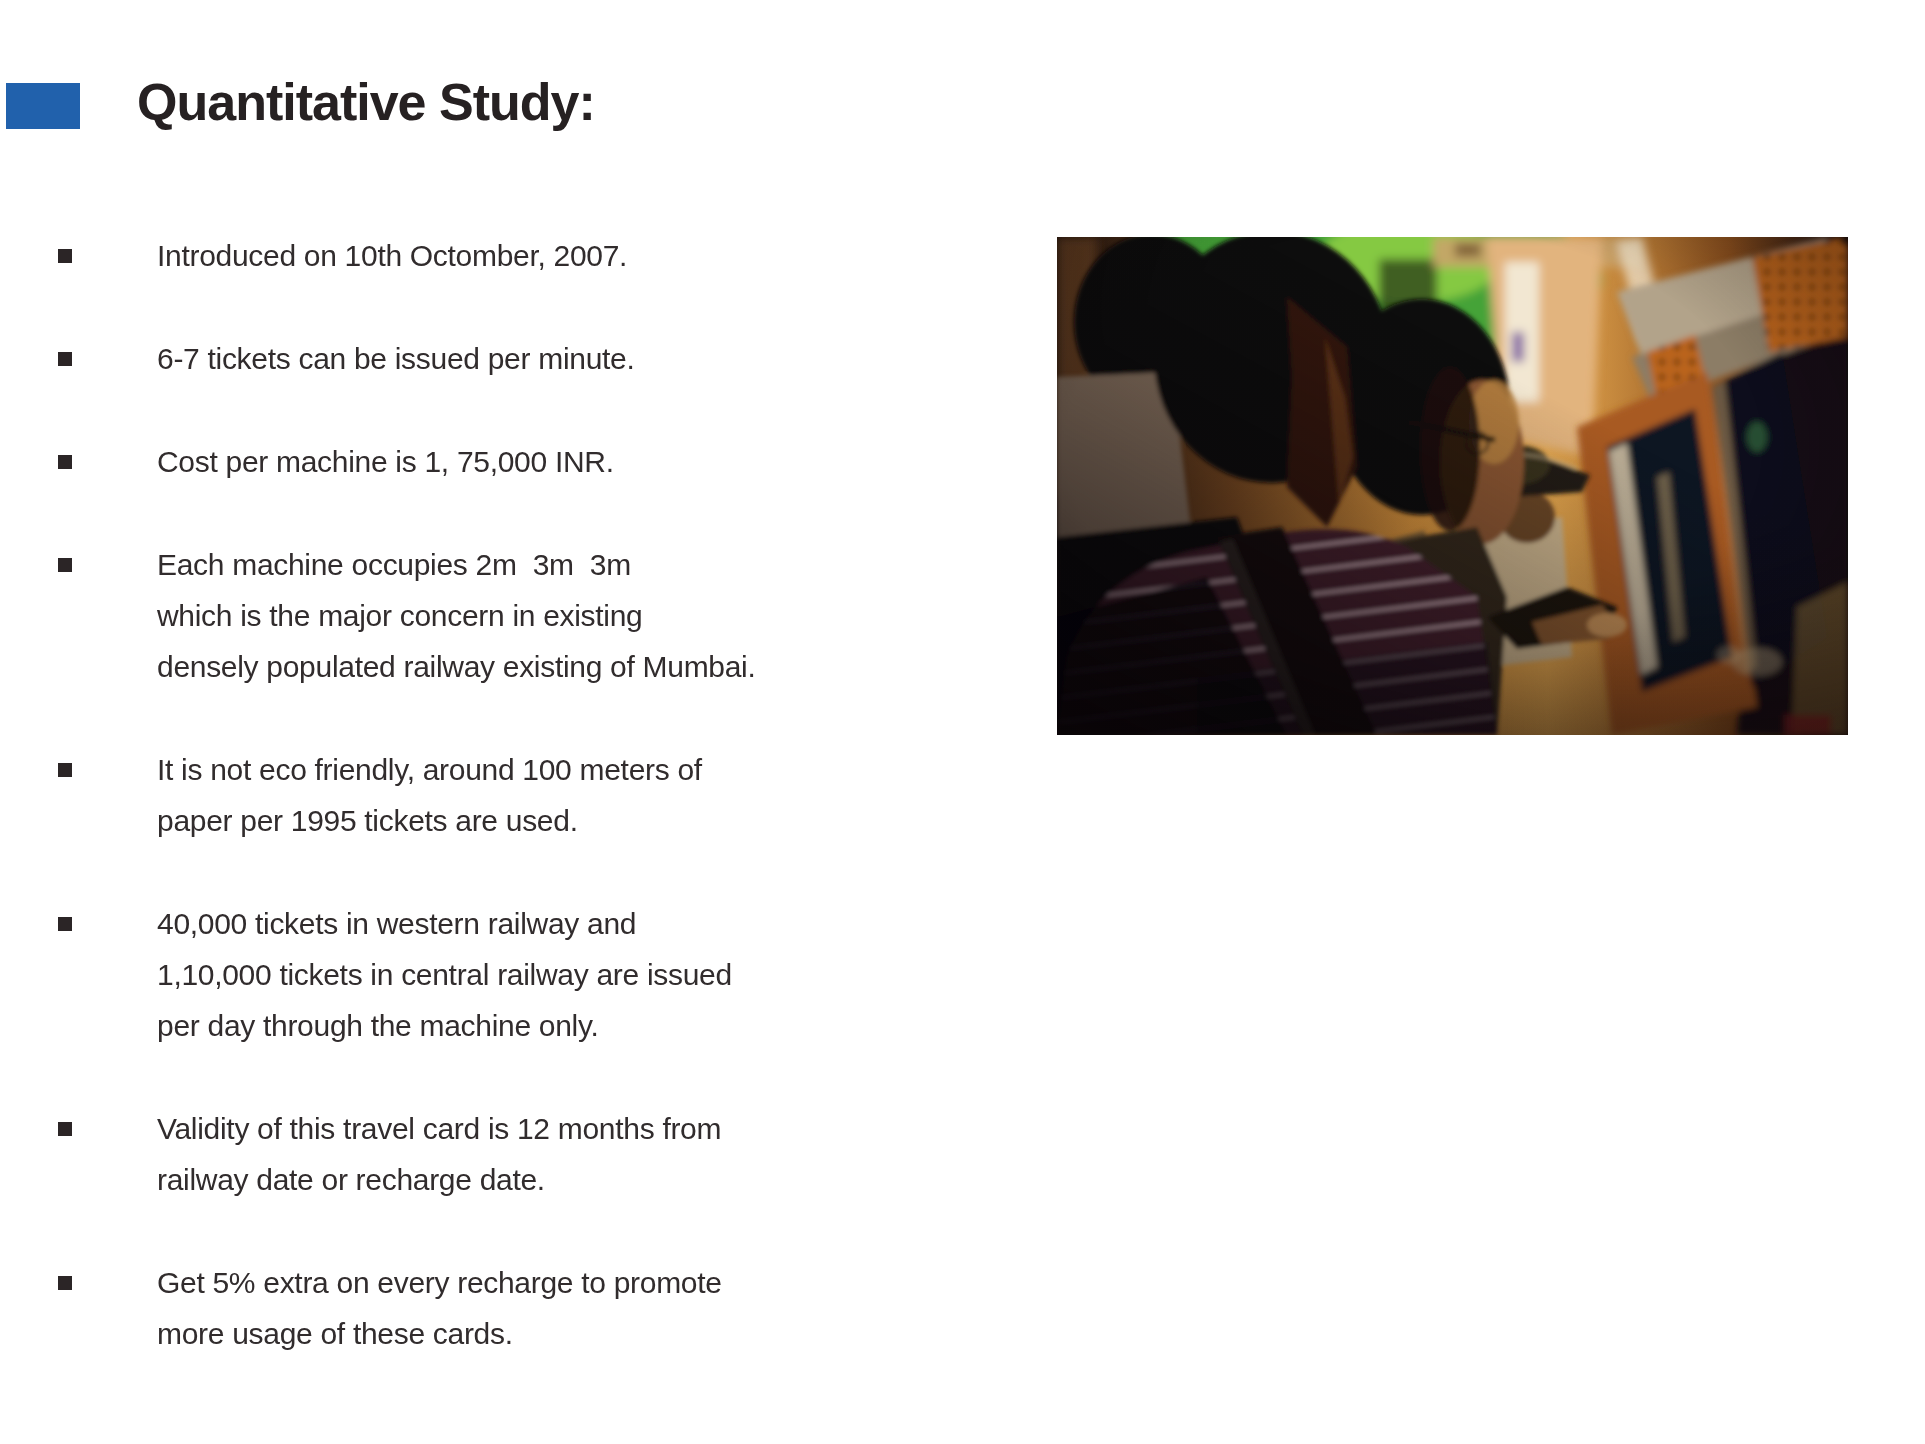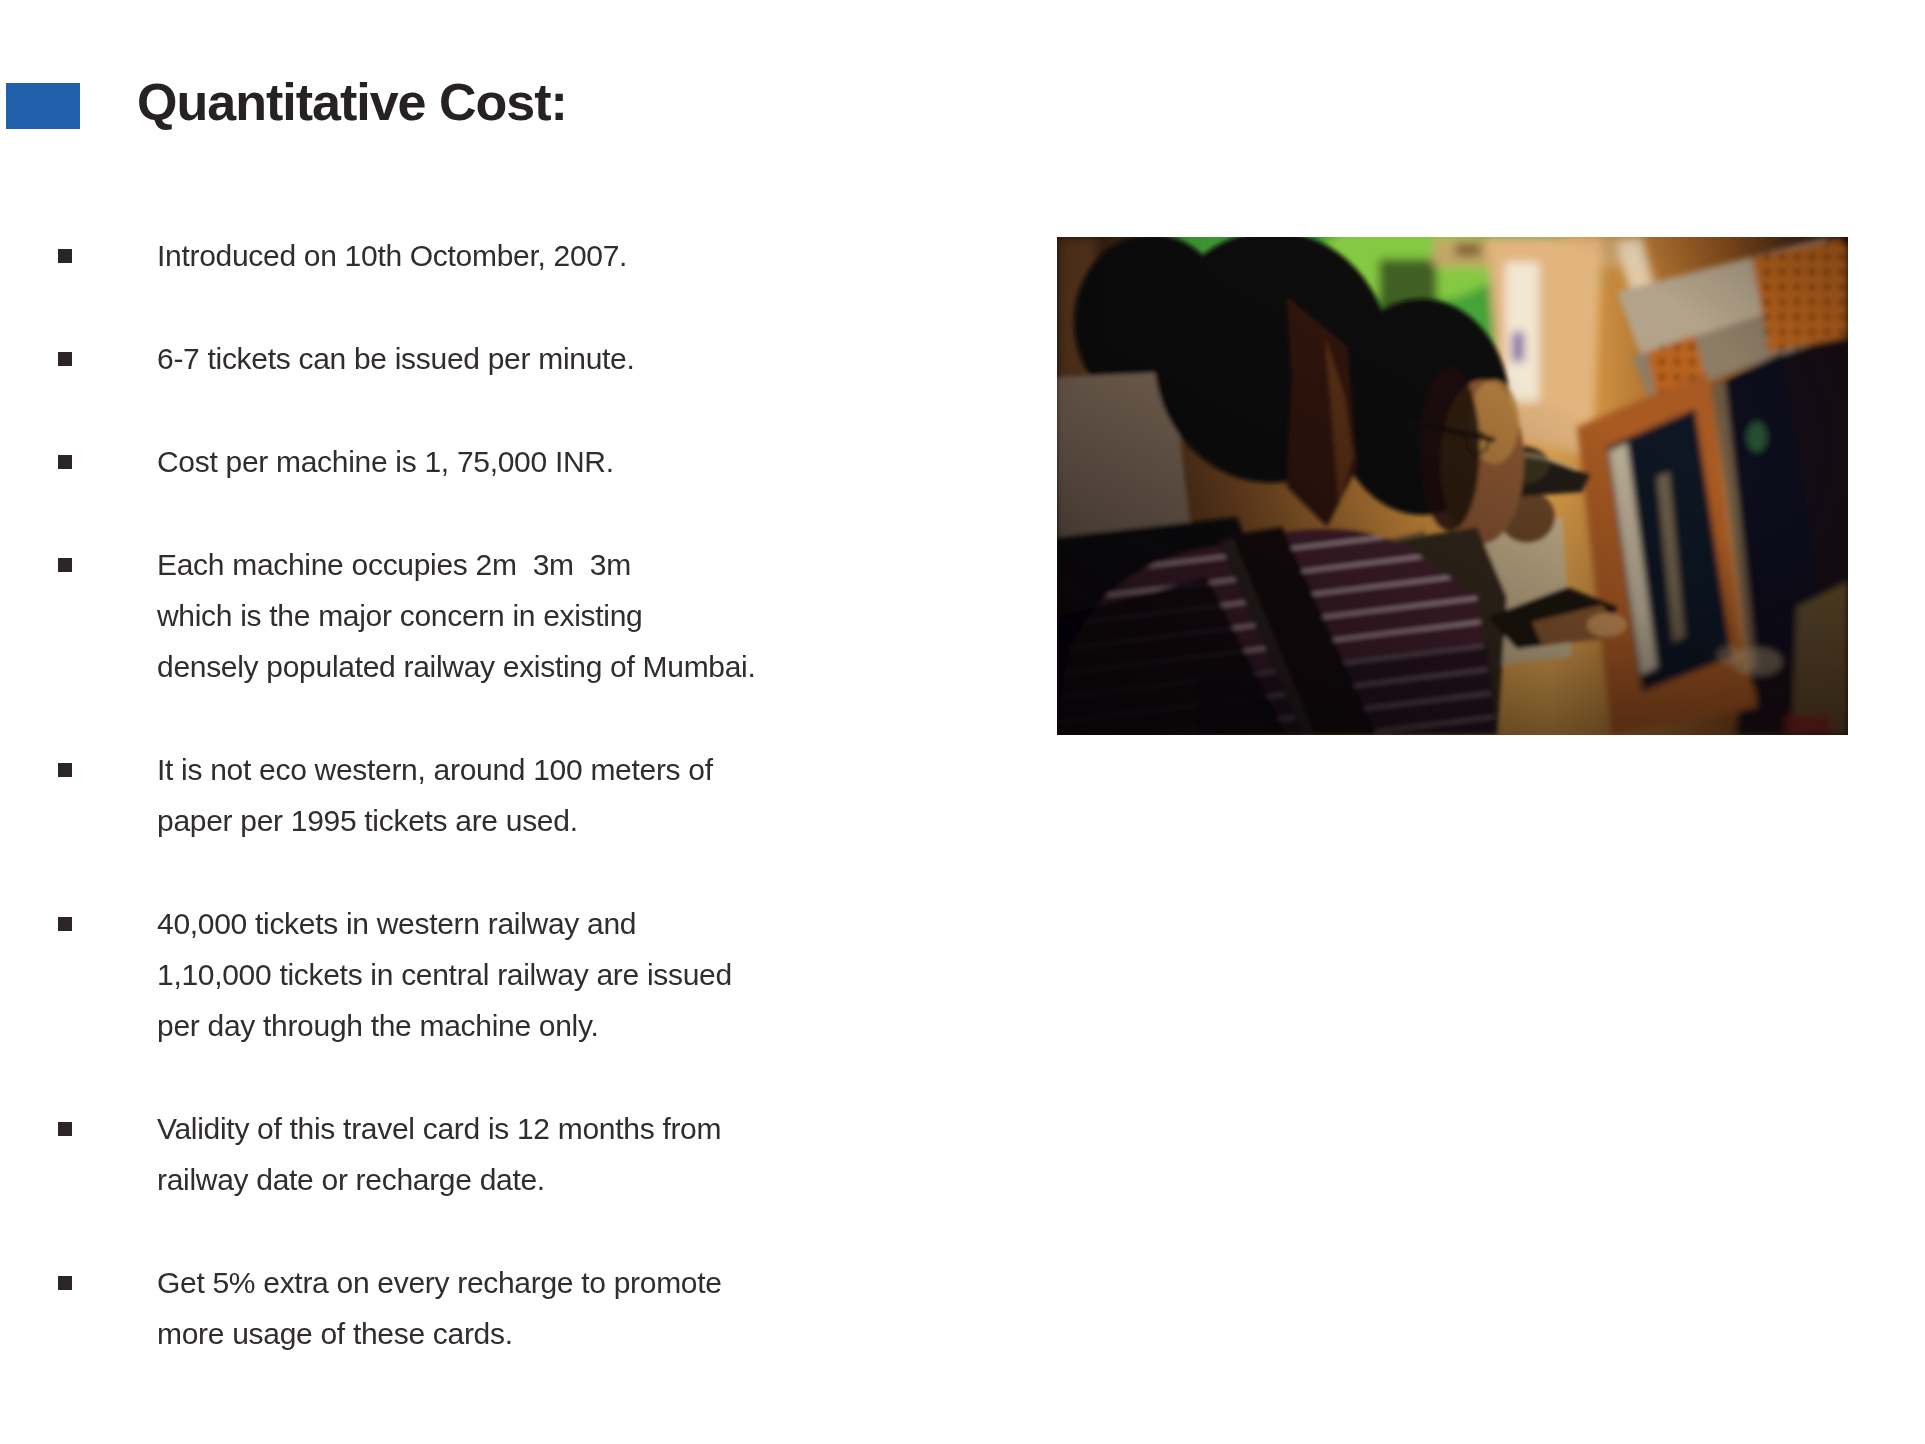--- a/index.html
+++ b/index.html
@@ -44,21 +44,21 @@
     overflow:hidden;background:#8a5526;
   }
   .photo svg{display:block;}
 </style>
 </head>
 <body>
 
 <div class="slide">
 
   <span class="accent-bar"></span>
-  <h1 class="title">Quantitative Cost:</h1>
+  <h1 class="title">Quantitative Study:</h1>
 
   <ul class="bullet-list" id="bullet-list">
   <li class="bullet-item">
     <span class="bullet-marker"></span>
     <div class="lines">
           <div class="bullet-line">Introduced on 10th Octomber, 2007.</div>
         </div>
   </li>
 
   <li class="bullet-item">
@@ -80,21 +80,21 @@
     <div class="lines">
           <div class="bullet-line">Each machine occupies 2m  3m  3m</div>
           <div class="bullet-line">which is the major concern in existing</div>
           <div class="bullet-line">densely populated railway existing of Mumbai.</div>
         </div>
   </li>
 
   <li class="bullet-item">
     <span class="bullet-marker"></span>
     <div class="lines">
-          <div class="bullet-line">It is not eco western, around 100 meters of</div>
+          <div class="bullet-line">It is not eco friendly, around 100 meters of</div>
           <div class="bullet-line">paper per 1995 tickets are used.</div>
         </div>
   </li>
 
   <li class="bullet-item">
     <span class="bullet-marker"></span>
     <div class="lines">
           <div class="bullet-line">40,000 tickets in western railway and</div>
           <div class="bullet-line">1,10,000 tickets in central railway are issued</div>
           <div class="bullet-line">per day through the machine only.</div>

